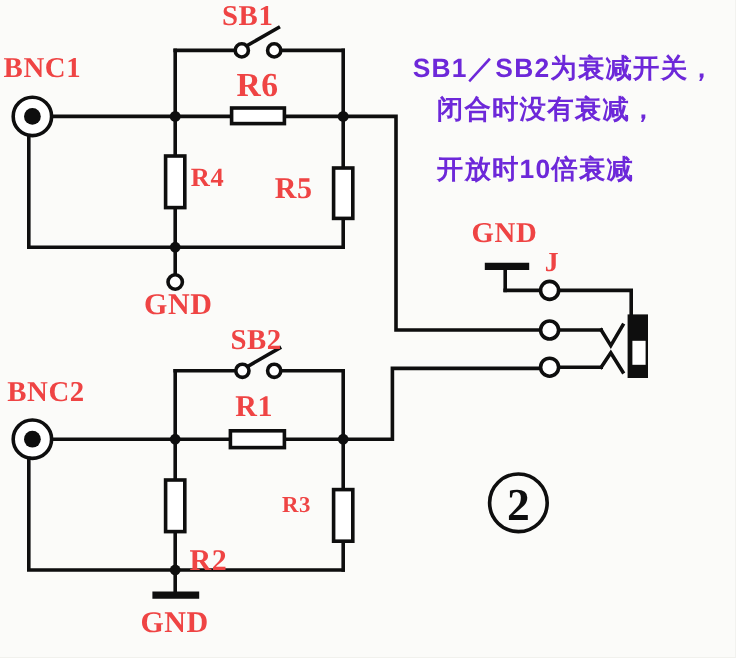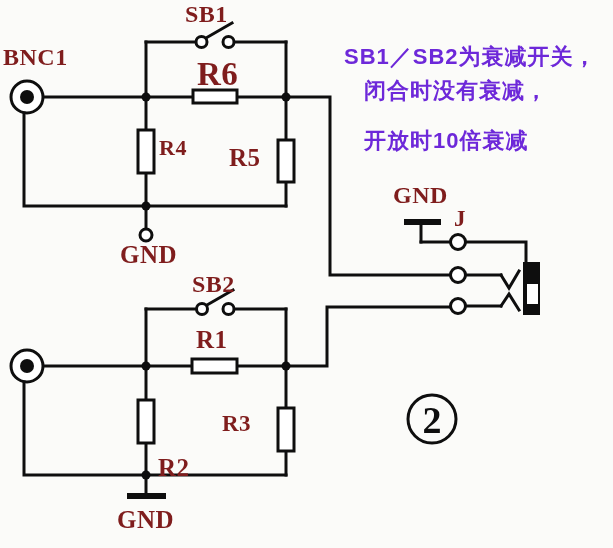--- a/index.html
+++ b/index.html
@@ -8,21 +8,21 @@
     width:613px;height:548px;
     background:#fbfbf9;
     overflow:hidden;
     font-family:"Liberation Serif", serif;
   }
   .stage svg{position:absolute;left:0;top:0;}
   .lbl{
     position:absolute;
     font-family:"Liberation Serif", serif;
     font-weight:700;
-    color:#7f1d1d;
+    color:#ef4444;
     line-height:1;
     white-space:nowrap;
     letter-spacing:0.5px;
   }
   .note-line{
     position:absolute;
     font-family:"Liberation Sans", sans-serif;
     font-weight:700;
     font-size:22px;
     color:#6d28d9;
@@ -122,29 +122,30 @@
 
       <g>
         <circle cx="432" cy="419" r="24" fill="none"></circle>
         <text x="432" y="433" text-anchor="middle" stroke="none" fill="#0e0e0e" font-family="Liberation Serif, serif" font-size="38" font-weight="700">2</text>
       </g>
     </g>
   </svg>
 
   <div class="lbl" style="left:3px;top:45px;font-size:24px;font-family:Liberation Serif, serif;">BNC1</div>
   <div class="lbl" style="left:185px;top:2px;font-size:24px;">SB1</div>
-  <div class="lbl" style="left:197px;top:58px;font-size:33px;">R6</div>
+  <div class="lbl" style="left:197px;top:58px;font-size:28px;">R6</div>
   <div class="lbl" style="left:159px;top:137px;font-size:22px;">R4</div>
   <div class="lbl" style="left:229px;top:145px;font-size:25px;">R5</div>
   <div class="lbl" style="left:120px;top:242px;font-size:25px;">GND</div>
 
   <div class="lbl" style="left:192px;top:272px;font-size:24px;">SB2</div>
+  <div class="lbl" style="left:6px;top:315px;font-size:24px;">BNC2</div>
   <div class="lbl" style="left:196px;top:327px;font-size:25px;">R1</div>
   <div class="lbl" style="left:158px;top:407px;font-size:25px;margin-top:48px;">R2</div>
-  <div class="lbl" style="left:222px;top:412px;font-size:23px;">R3</div>
+  <div class="lbl" style="left:235px;top:412px;font-size:19px;">R3</div>
   <div class="lbl" style="left:117px;top:507px;font-size:25px;">GND</div>
 
   <div class="lbl" style="left:393px;top:183px;font-size:24px;">GND</div>
   <div class="lbl" style="left:454px;top:207px;font-size:23px;">J</div>
 
   <div>
     <div class="note-line" style="left:344px;top:46px;">SB1／SB2为衰减开关，</div>
     <div class="note-line" style="left:364px;top:80px;">闭合时没有衰减，</div>
     <div class="note-line" style="left:364px;top:130px;">开放时10倍衰减</div>
   </div>

